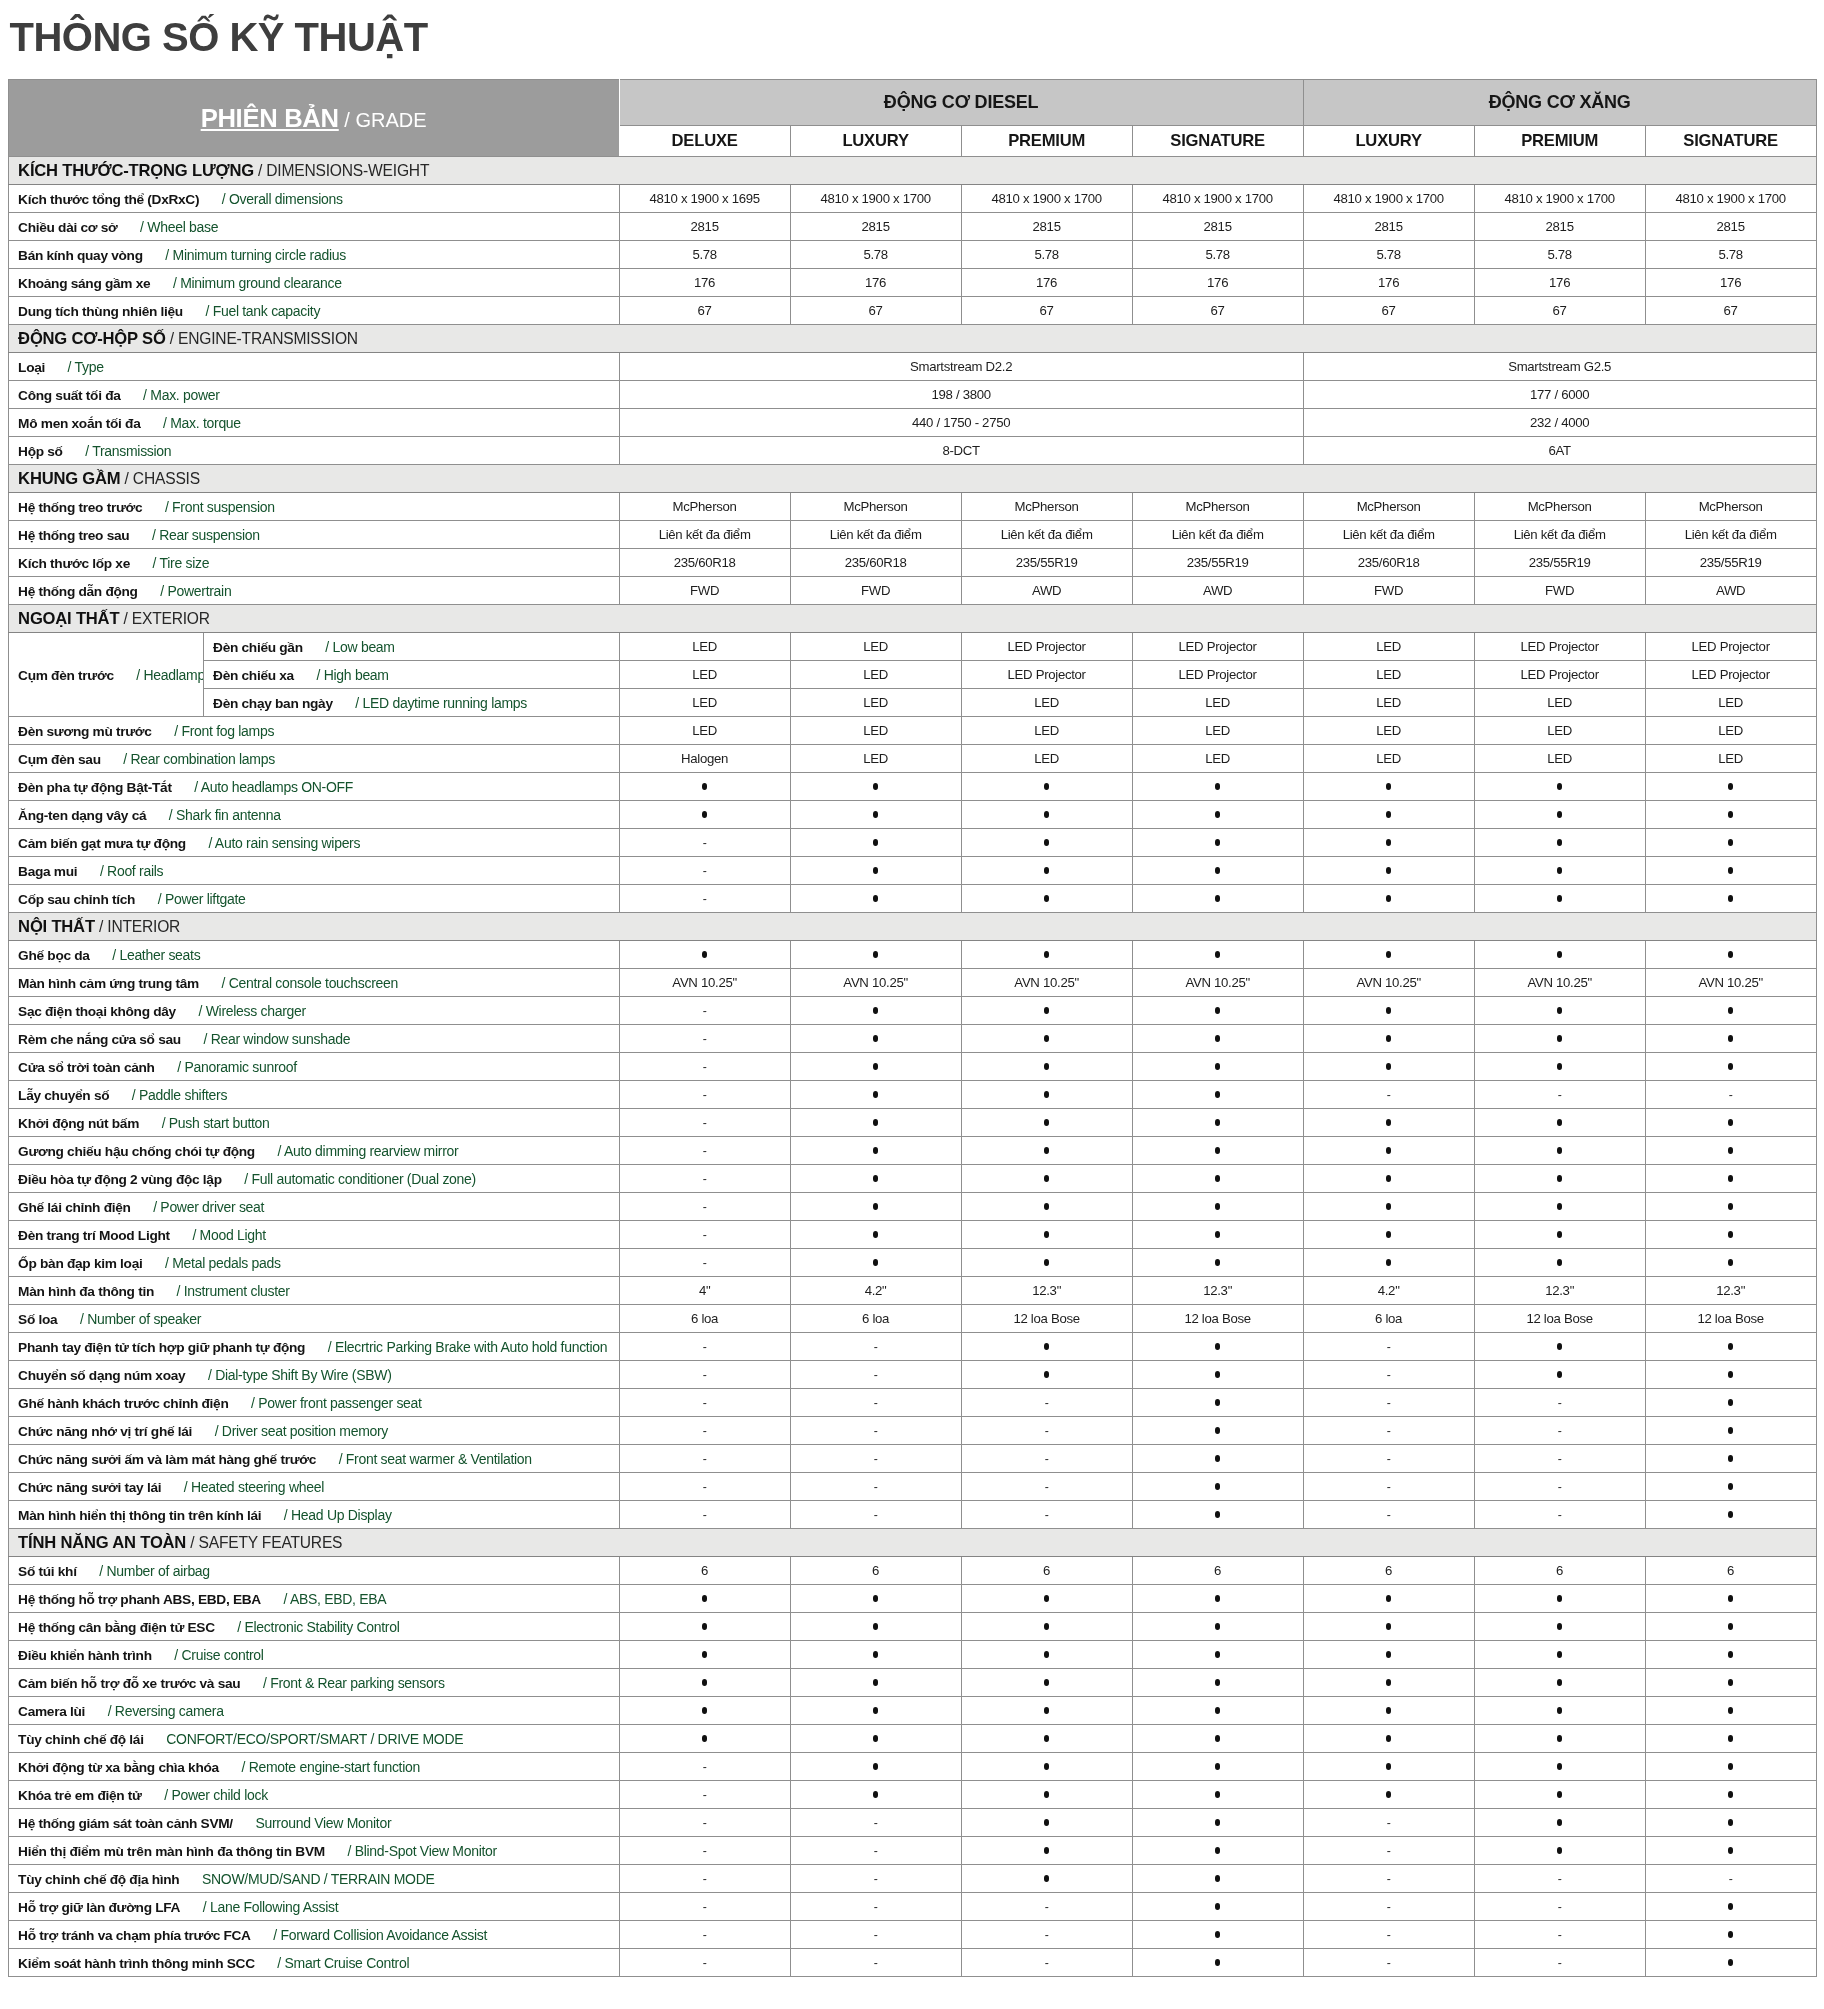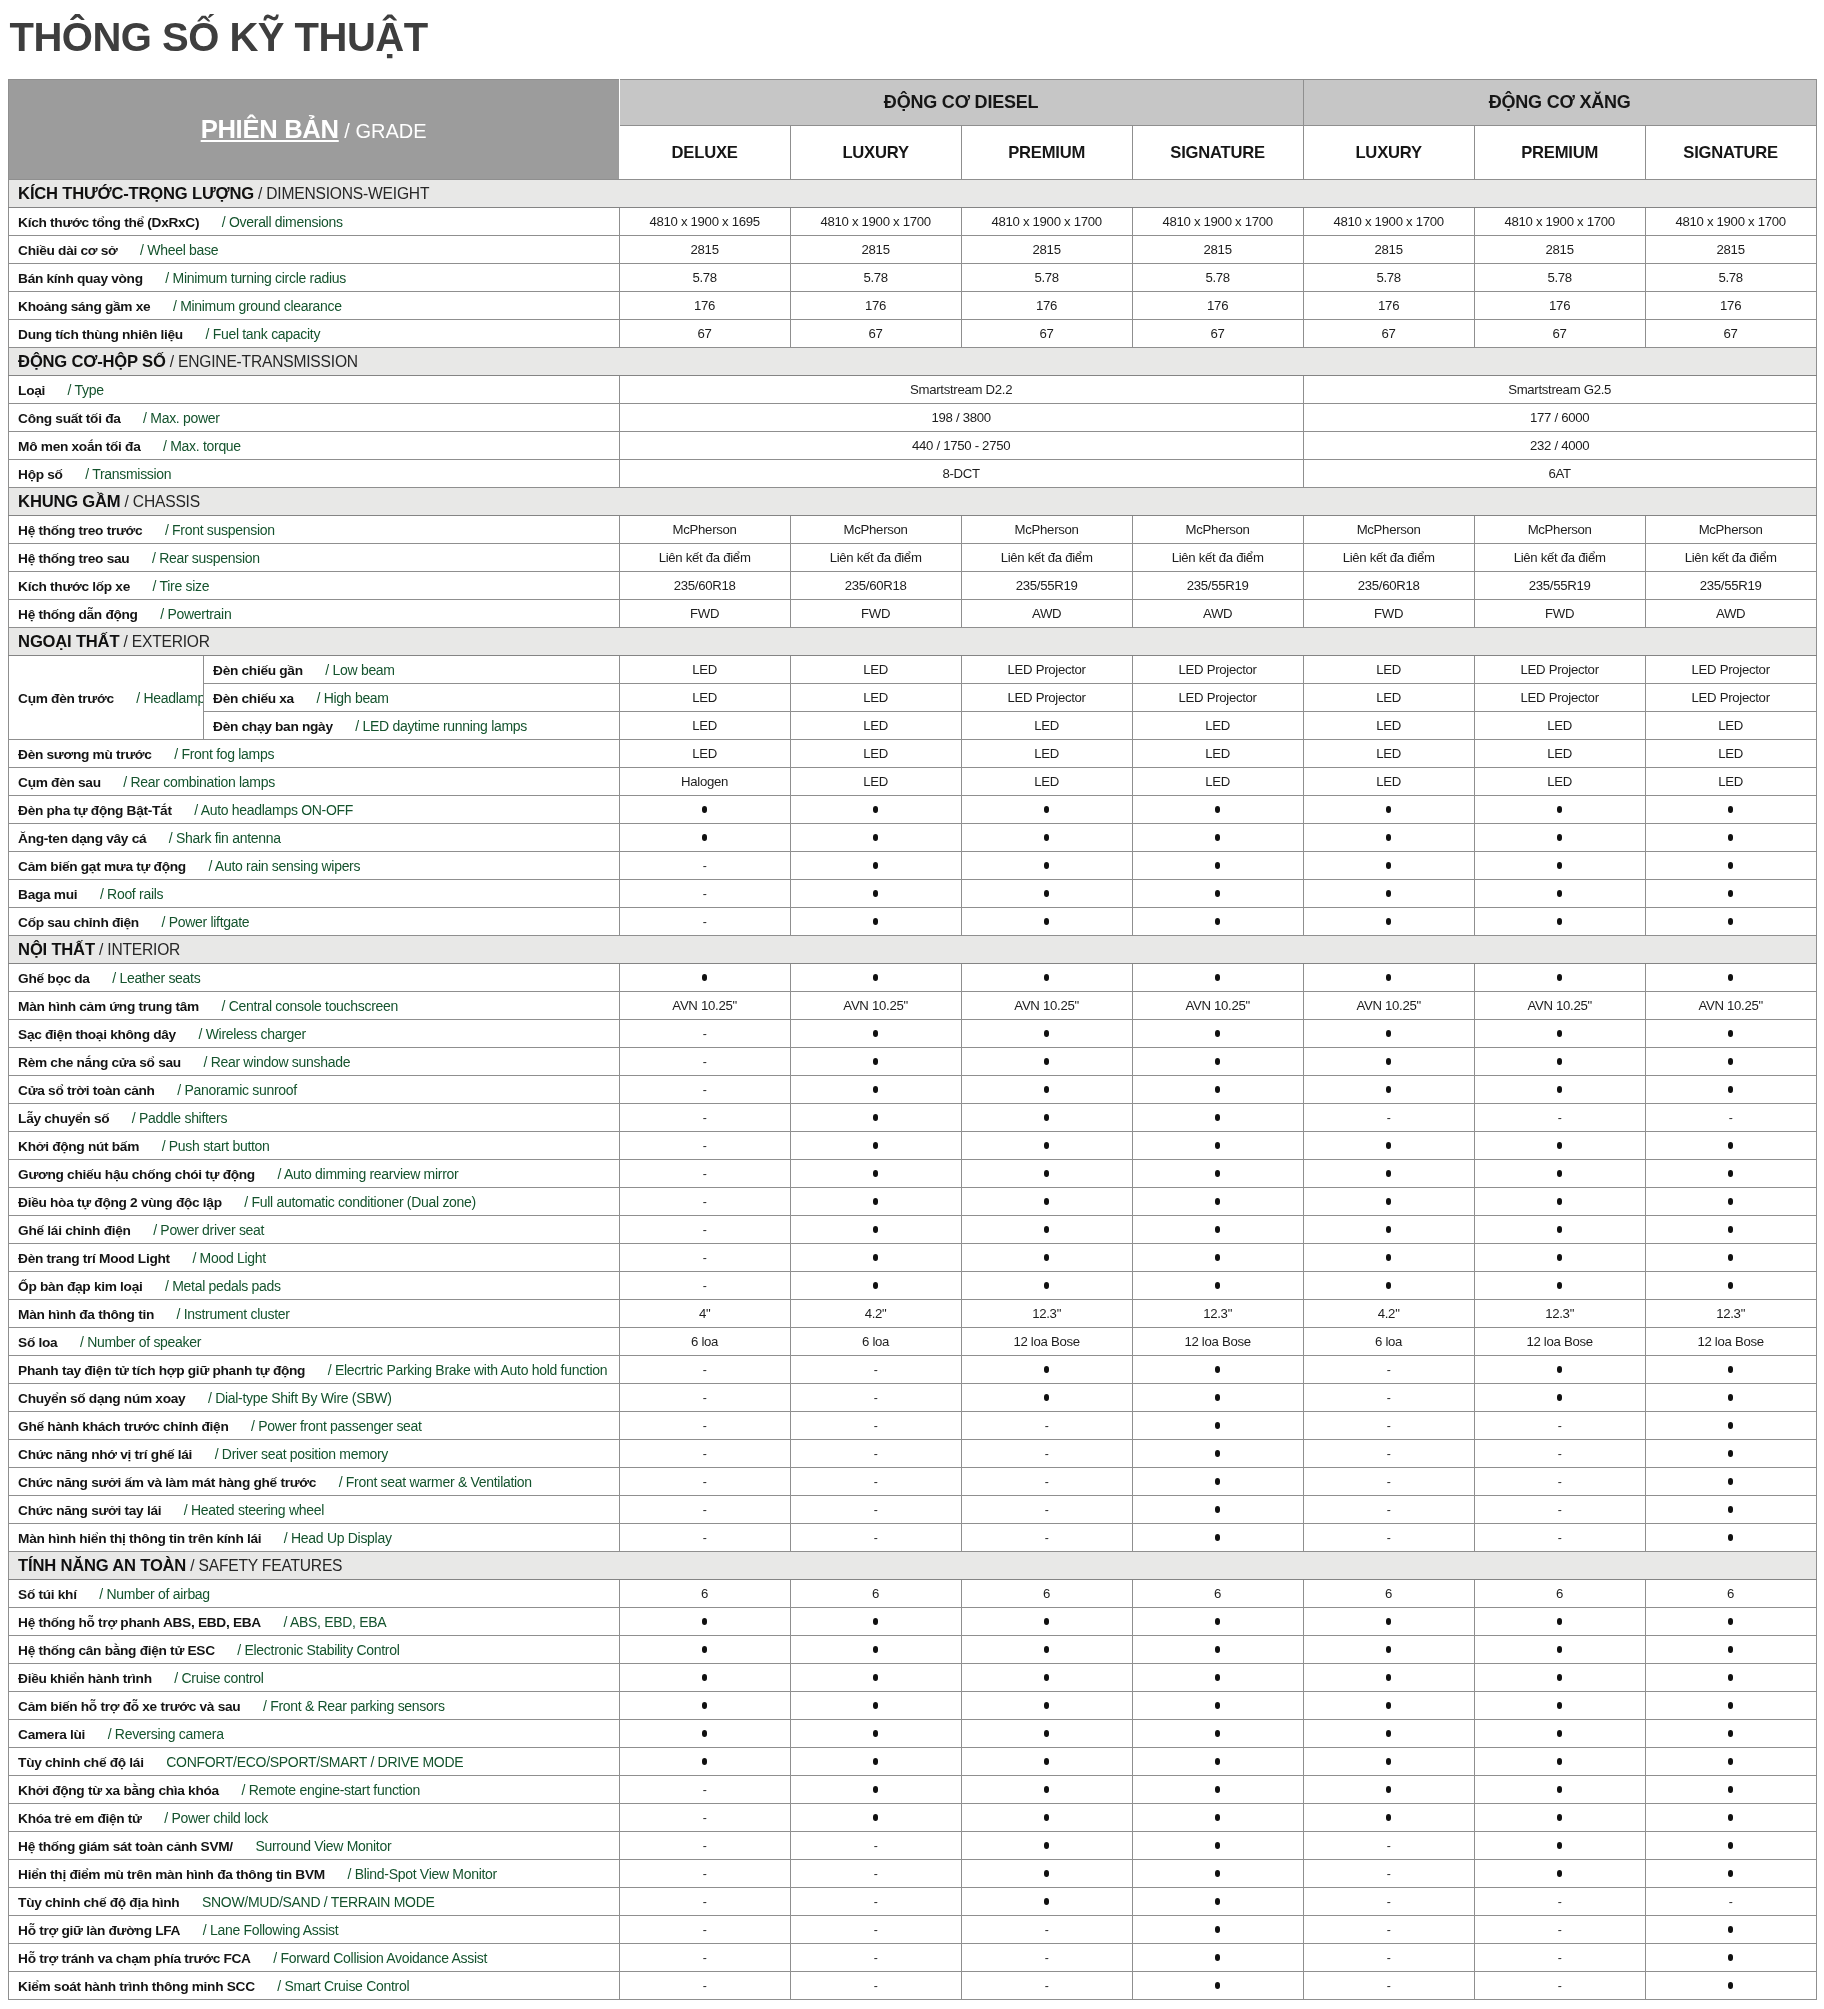--- a/index.html
+++ b/index.html
@@ -8,21 +8,21 @@
   .title{font-size:40px;font-weight:bold;color:#3e3e3e;margin:1.9px 0 19px 1.9px;letter-spacing:-0.5px;}
   table{width:1809px;border-collapse:collapse;table-layout:fixed;}
   col.cA{width:195px;} col.cB{width:416px;} col.cV{width:171px;}
   td{border:0.9px solid #8f8f8f;padding:0;vertical-align:middle;box-sizing:border-box;}
   
   .grade-box{background:#9c9c9c;text-align:center;color:#fff;border-right:1.9px solid #fff;}
   .gb-b{font-weight:bold;font-size:25.6px;letter-spacing:-0.3px;text-decoration:underline;}
   .gb-r{font-size:20px;font-weight:normal;}
   .group-cell{background:#c6c6c6;text-align:center;font-weight:bold;font-size:18px;color:#161616;height:46px;letter-spacing:-0.2px;}
   .group-sep{border-left:1.9px solid #fff;}
-  .grade-cell{background:#fff;text-align:center;font-weight:bold;font-size:16.6px;color:#161616;height:54px;letter-spacing:-0.2px;}
+  .grade-cell{background:#fff;text-align:center;font-weight:bold;font-size:16.6px;color:#161616;height:31px;letter-spacing:-0.2px;}
   
   .sec-row td{background:#e8e8e7;border-top:1.9px solid #848484;border-bottom:0.9px solid #848484;padding:0 0 0 9.5px;height:28px;margin-left:40px;}
   .sec-b{font-weight:bold;font-size:16.6px;color:#101010;letter-spacing:-0.2px;}
   .sec-r{font-size:15.6px;color:#272727;letter-spacing:-0.2px;}
   
   .data-row{height:28px;}
   .lbl{padding:0 5.7px 0 9.5px;white-space:nowrap;overflow:hidden;background:#fff;}
   .lb{font-weight:bold;font-size:13.7px;color:#141414;letter-spacing:-0.3px;}
   .lr{font-size:14px;color:#14532d;letter-spacing:-0.3px;margin-left:19px;}
   .val{text-align:center;font-size:13.2px;color:#1d1d1d;white-space:nowrap;overflow:hidden;letter-spacing:-0.3px;background:#fff;}
@@ -269,21 +269,21 @@
           <td class="lbl" colspan="2"><span class="lb">Baga mui</span><span class="lr"> / Roof rails</span></td>
           <td class="val"><span class="dash">-</span></td>
           <td class="val"><span class="dot"></span></td>
           <td class="val"><span class="dot"></span></td>
           <td class="val"><span class="dot"></span></td>
           <td class="val"><span class="dot"></span></td>
           <td class="val"><span class="dot"></span></td>
           <td class="val"><span class="dot"></span></td>
         </tr>
         <tr class="data-row">
-          <td class="lbl" colspan="2"><span class="lb">Cốp sau chỉnh điện</span><span class="lr"> / Power liftgate</span></td>
+          <td class="lbl" colspan="2"><span class="lb">Cốp sau chỉnh tích</span><span class="lr"> / Power liftgate</span></td>
           <td class="val"><span class="dash">-</span></td>
           <td class="val"><span class="dot"></span></td>
           <td class="val"><span class="dot"></span></td>
           <td class="val"><span class="dot"></span></td>
           <td class="val"><span class="dot"></span></td>
           <td class="val"><span class="dot"></span></td>
           <td class="val"><span class="dot"></span></td>
         </tr>
         <tr class="sec-row">
           <td colspan="9"><span class="sec-b">NỘI THẤT</span><span class="sec-r"> / INTERIOR</span></td>

